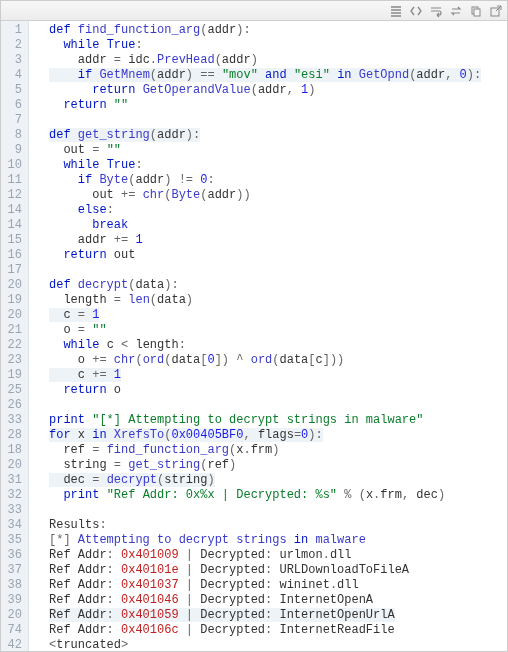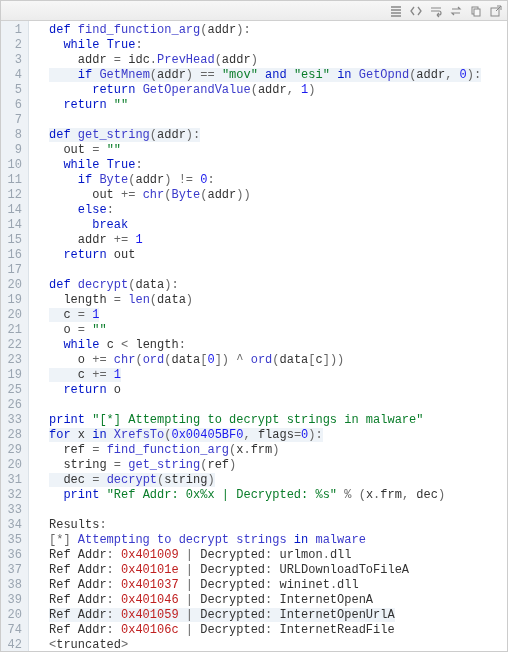--- a/index.html
+++ b/index.html
@@ -100,21 +100,21 @@
       <div data-interactable="false">19</div>
       <div data-interactable="false">20</div>
       <div data-interactable="false">21</div>
       <div data-interactable="false">22</div>
       <div data-interactable="false">23</div>
       <div data-interactable="false">19</div>
       <div data-interactable="false">25</div>
       <div data-interactable="false">26</div>
       <div data-interactable="false">33</div>
       <div data-interactable="false">28</div>
-      <div data-interactable="false">29</div>
+      <div data-interactable="false">18</div>
       <div data-interactable="false">20</div>
       <div data-interactable="false">31</div>
       <div data-interactable="false">32</div>
       <div data-interactable="false">33</div>
       <div data-interactable="false">34</div>
       <div data-interactable="false">35</div>
       <div data-interactable="false">36</div>
       <div data-interactable="false">37</div>
       <div data-interactable="false">38</div>
       <div data-interactable="false">39</div>

